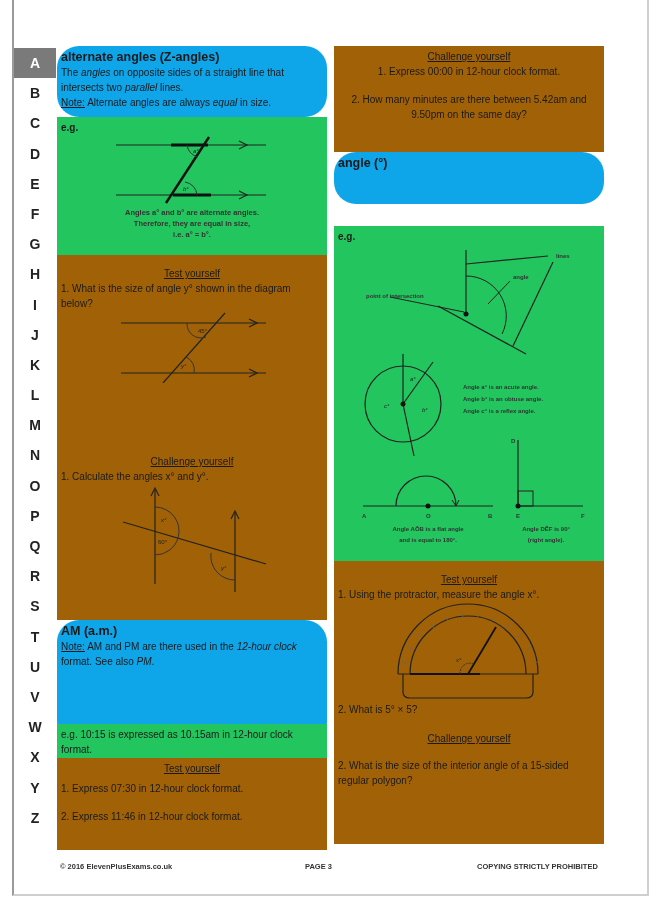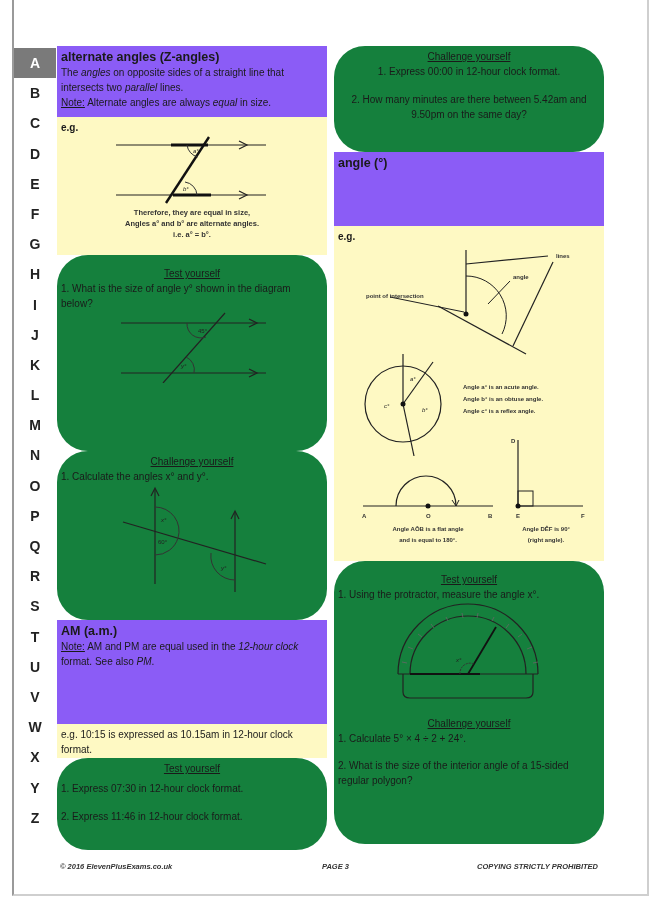--- a/index.html
+++ b/index.html
@@ -14,32 +14,32 @@
   .index .letter {
     height: 30.2px; line-height: 30px; text-align: center; font-size: 14px; font-weight: bold; color: #222;
   }
   .index .letter.active { background: #7a7a7a; color: #fff; }
 
   .col { position: absolute; top: 46px; }
   .col.left { left: 57px; width: 270px; }
   .col.right { left: 334px; width: 270px; }
 
   .sec { position: absolute; left: 0; width: 100%; padding: 3px 4px; font-size: 10px; line-height: 15px; }
-  .pink { background: #8b5cf6; }
-  .blue { background: #fef9c3; }
-  .yellow { background: #15803d; border-radius: 31px; }
+  .pink { background: #0ea5e9; border-radius: 22px; }
+  .blue { background: #22c55e; }
+  .yellow { background: #a16207; }
 
   .term { font-size: 12.5px; font-weight: bold; line-height: 16px; }
   .u { text-decoration: underline; }
   i, .i { font-style: italic; text-align: right; }
   .center { text-align: center; }
   .heading { text-align: center; text-decoration: underline; font-size: 10px; }
   .caption { font-size: 7.5px; line-height: 11px; text-align: center; font-weight: bold; color: #333; }
   svg { display: block; }
-  .footer { position: absolute; top: 862px; font-size: 7.5px; font-weight: bold; color: #333; font-style: italic; }
+  .footer { position: absolute; top: 862px; font-size: 7.5px; font-weight: bold; color: #333; }
 </style>
 </head>
 <body>
 
 <div class="page"></div>
 
 <div class="index" id="index">
     <div class="letter active">A</div>
     <div class="letter">B</div>
     <div class="letter">C</div>
@@ -88,22 +88,22 @@
       <path d="M178 56 L186 60 L178 64" fill="none" stroke="#222" stroke-width="1.2"></path>
       <line x1="110" y1="10" x2="147" y2="10" stroke="#111" stroke-width="3"></line>
       <line x1="112" y1="60" x2="150" y2="60" stroke="#111" stroke-width="3"></line>
       <line x1="148" y1="2" x2="105" y2="68" stroke="#111" stroke-width="2.4"></line>
       <path d="M126 10 A14 14 0 0 0 137 22" fill="none" stroke="#333" stroke-width="1"></path>
       <path d="M136 60 A14 14 0 0 0 124 47" fill="none" stroke="#333" stroke-width="1"></path>
       <text x="132" y="18" font-size="6" font-style="italic" fill="#222">a°</text>
       <text x="122" y="56" font-size="6" font-style="italic" fill="#222">b°</text>
     </svg>
     <div class="caption">
+      <div>Angles a° and b° are alternate angles.</div>
       <div>Therefore, they are equal in size,</div>
-      <div>Angles a° and b° are alternate angles.</div>
       <div>i.e. a° = b°.</div>
     </div>
   </div>
 
   <div class="sec yellow" style="top:209px;height:196px;">
     <div style="height:8px"></div>
     <div class="heading">Test yourself</div>
     <div>1. What is the size of angle y° shown in the diagram below?</div>
     <svg width="262" height="72" viewBox="0 0 262 72">
       <line x1="60" y1="12" x2="205" y2="12" stroke="#222" stroke-width="1.2"></line>
@@ -133,21 +133,21 @@
       <path d="M150 69 A24 24 0 0 0 174 96" fill="none" stroke="#333" stroke-width="1"></path>
       <text x="100" y="38" font-size="6" font-style="italic" fill="#222">x°</text>
       <text x="97" y="60" font-size="6" fill="#222">60°</text>
       <text x="160" y="86" font-size="6" font-style="italic" fill="#222">y°</text>
     </svg>
   </div>
 
   <div class="sec pink" style="top:574px;height:124px;">
     <div class="term">AM (a.m.)</div>
     <div>
-      <span class="u">Note:</span><span> AM and PM are equal used in the </span><i>12-hour clock</i><span> format. See also </span><i>PM</i><span>.</span>
+      <span class="u">Note:</span><span> AM and PM are there used in the </span><i>12-hour clock</i><span> format. See also </span><i>PM</i><span>.</span>
     </div>
   </div>
 
   <div class="sec blue" style="top:678px;height:34px;">
     <div>e.g. 10:15 is expressed as 10.15am in 12-hour clock format.</div>
   </div>
 
   <div class="sec yellow" style="top:712px;height:92px;">
     <div class="heading">Test yourself</div>
     <div style="height:5px"></div>
@@ -158,21 +158,21 @@
 </div>
 
 <div class="col right">
   <div class="sec yellow center" style="top:0;height:106px;">
     <div class="heading">Challenge yourself</div>
     <div>1. Express 00:00 in 12-hour clock format.</div>
     <div style="height:13px"></div>
     <div>2. How many minutes are there between 5.42am and 9.50pm on the same day?</div>
   </div>
 
-  <div class="sec pink" style="top:106px;height:74px;">
+  <div class="sec pink" style="top:106px;height:52px;">
     <div class="term">angle (°)</div>
   </div>
 
   <div class="sec blue" style="top:180px;height:335px;">
     <div style="font-weight:bold;">e.g.</div>
     <svg width="262" height="310" viewBox="0 0 262 310">
 
       <line x1="128" y1="6" x2="128" y2="70" stroke="#222" stroke-width="1.2"></line>
       <line x1="128" y1="20" x2="210" y2="12" stroke="#222" stroke-width="1.2"></line>
       <line x1="100" y1="62" x2="188" y2="110" stroke="#222" stroke-width="1.2"></line>
@@ -240,23 +240,23 @@
         <line x1="108" y1="15" x2="110" y2="19"></line>
           <line x1="124" y1="11" x2="125" y2="16"></line>
         <line x1="140" y1="11" x2="139" y2="16"></line>
           <line x1="156" y1="15" x2="154" y2="19"></line>
         <line x1="171" y1="22" x2="168" y2="26"></line>
           <line x1="184" y1="32" x2="180" y2="35"></line>
         <line x1="194" y1="45" x2="189" y2="47"></line>
           <line x1="200" y1="60" x2="195" y2="61"></line>
       </g>
     </svg>
+    <div>2. What is 5° × 5?</div>
     <div style="height:14px"></div>
     <div class="heading">Challenge yourself</div>
-    <div>1. Calculate 5° × 4 ÷ 2 + 24°.</div>
     <div style="height:12px"></div>
     <div>2. What is the size of the interior angle of a 15-sided regular polygon?</div>
   </div>
 </div>
 
 <div class="footer" style="left:60px;">© 2016 ElevenPlusExams.co.uk</div>
-<div class="footer" style="left:322px;">PAGE 3</div>
+<div class="footer" style="left:305px;">PAGE 3</div>
 <div class="footer" style="left:461px;margin-left:16px;">COPYING STRICTLY PROHIBITED</div>
 
 </body></html>

